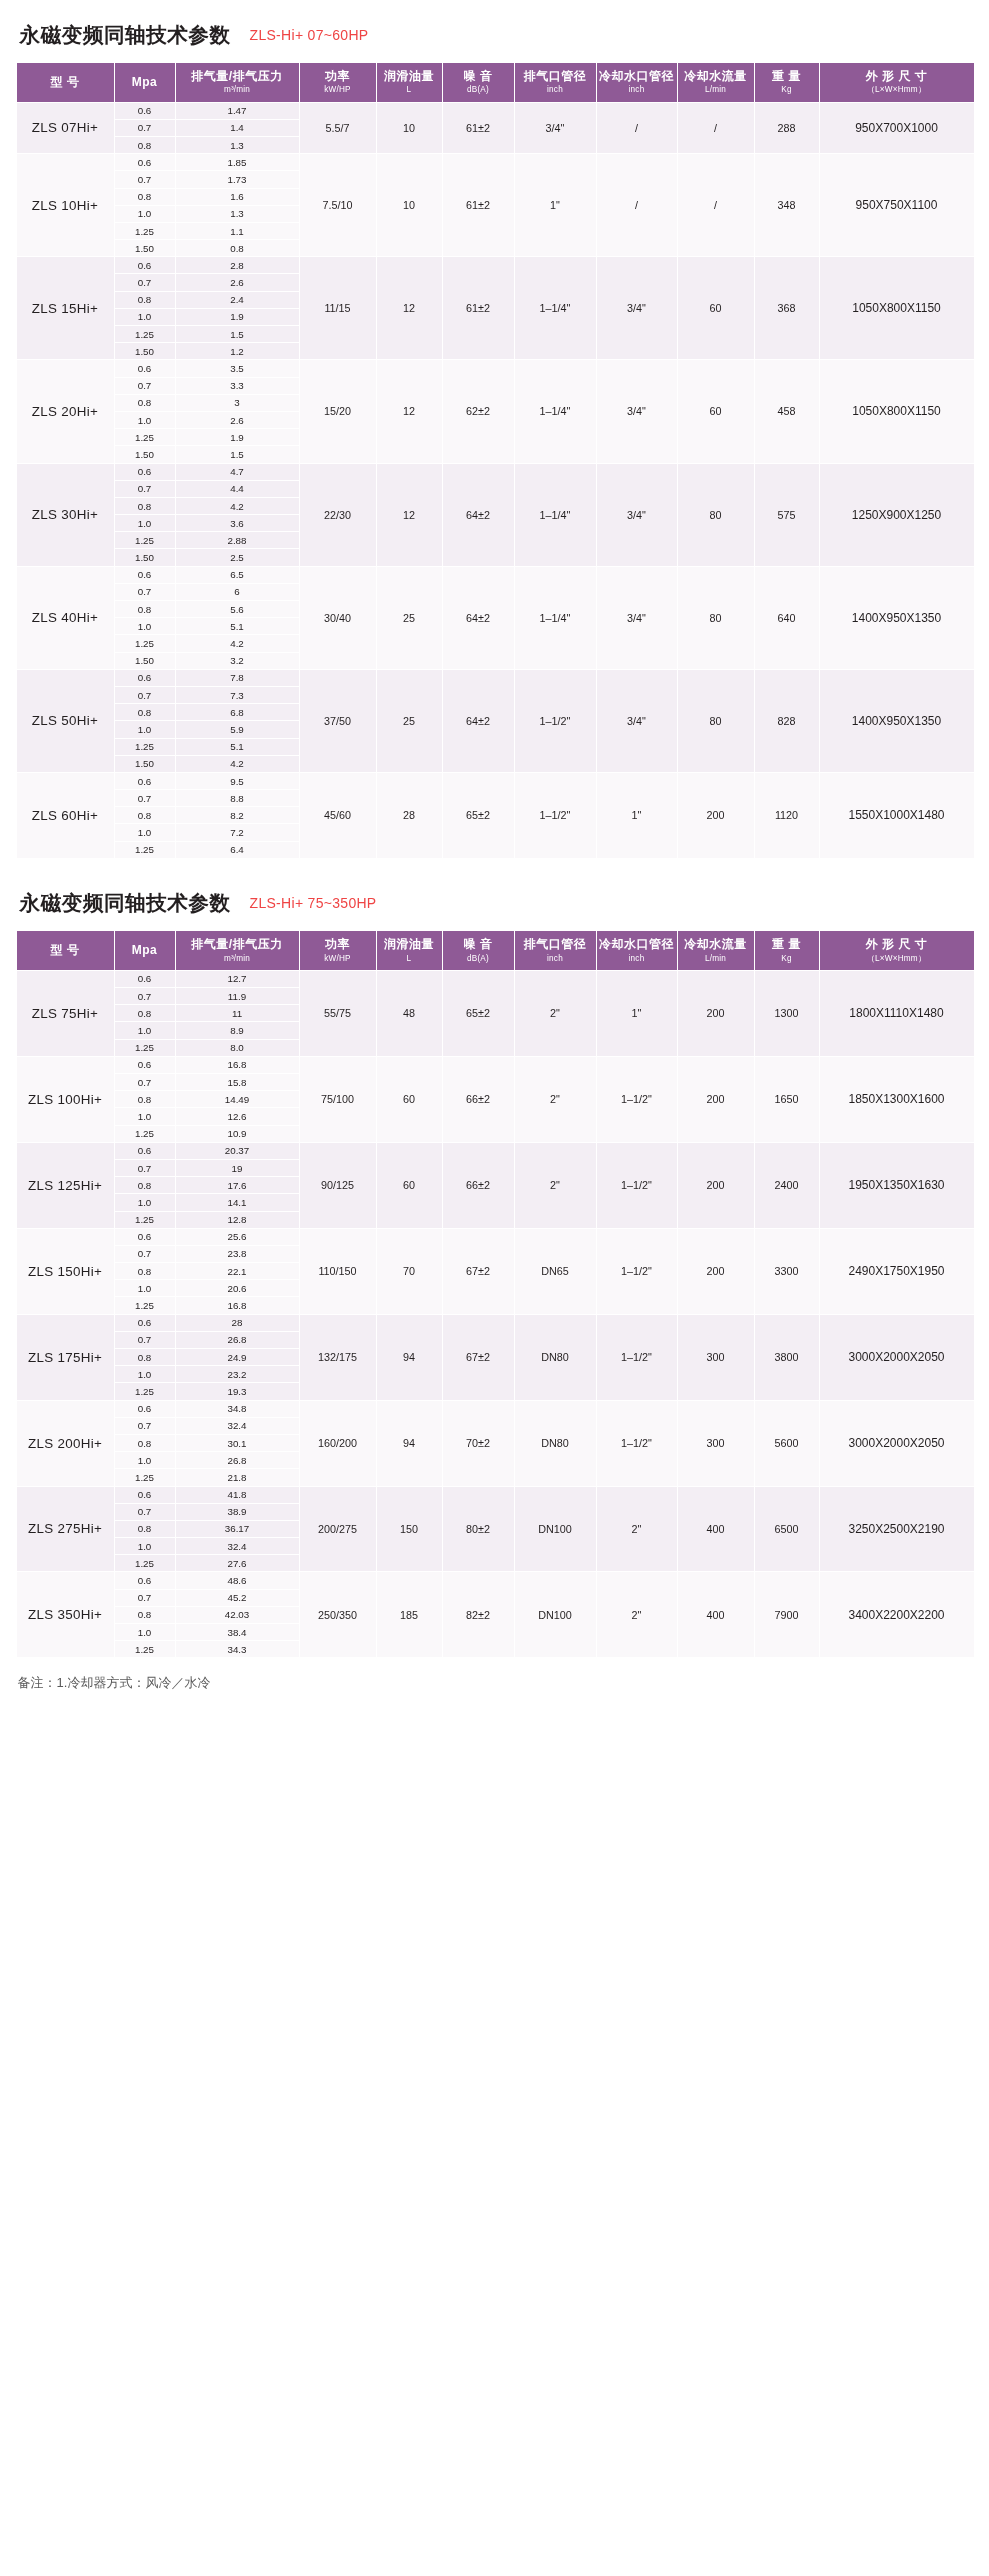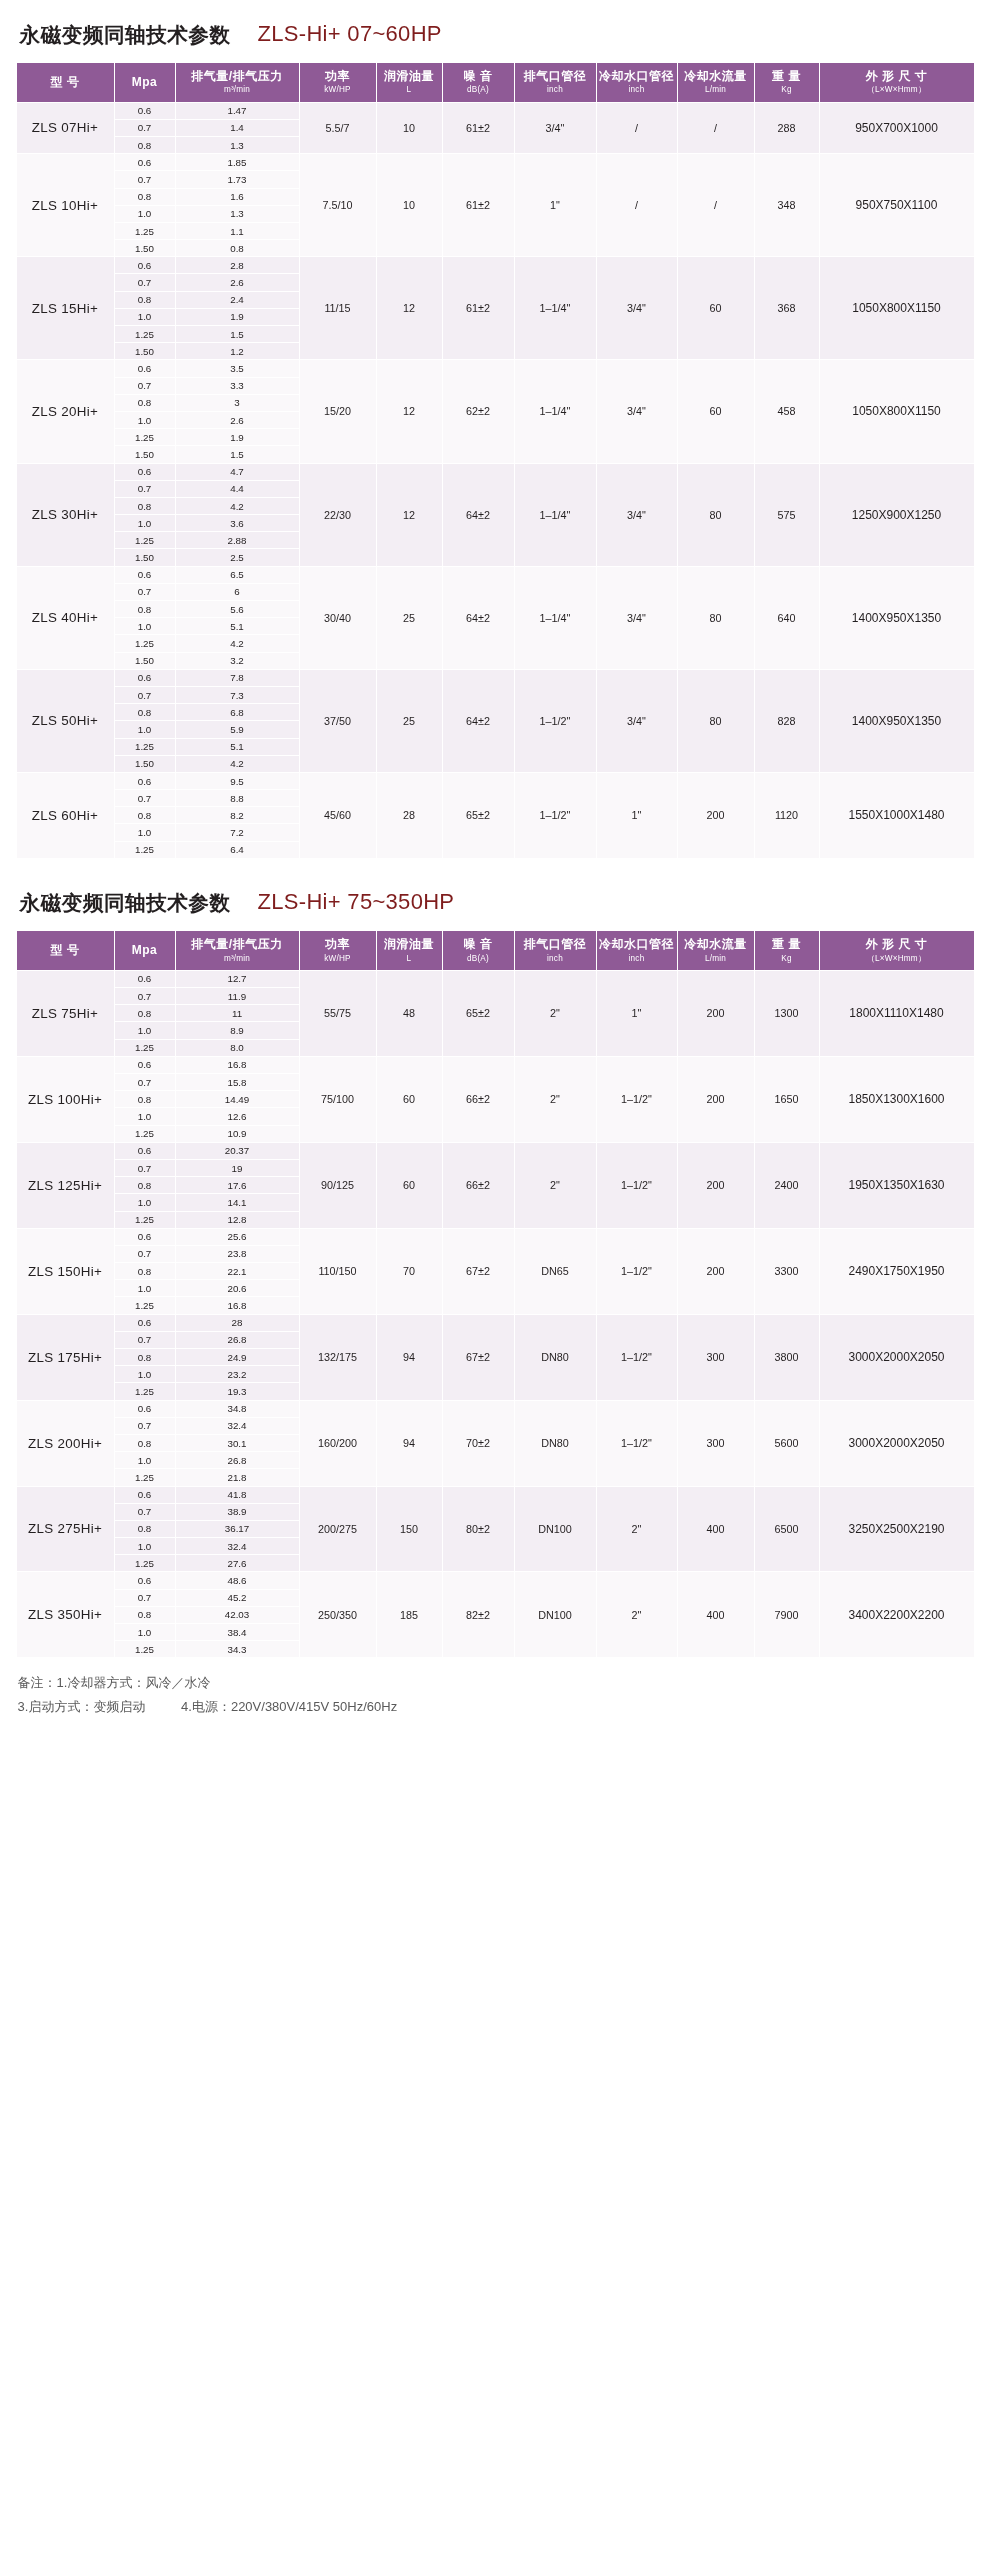--- a/index.html
+++ b/index.html
@@ -13,35 +13,35 @@
     min-height: 2808px;
     position: relative;
   }
   .page {
     width: 989px;
     padding: 20.6px 15.5px 10.3px 15.5px;
   }
   
   .section-title {
     display: flex;
-    align-items: flex-start;
-    gap: 27px;
+    align-items: center;
+    gap: 19px;
     padding-left: 4.1px;
     margin-bottom: 13.4px;
   }
   .section-title .cn {
     font-size: 20.6px;
     font-weight: bold;
     color: #231f20;
     letter-spacing: 0.5px;
   }
   .section-title .en {
-    font-size: 22px;
+    font-size: 14px;
     font-weight: normal;
-    color: #7f1d1d;
+    color: #ef4444;
     letter-spacing: 0.3px;
   }
   .section-2 { margin-top: 30px; }
 
   
   table.spec {
     width: 958px;
     border-collapse: collapse;
     table-layout: fixed;
     margin: 0 auto;
@@ -778,20 +778,16 @@
           <td class="mpa">1.25</td>
           <td class="flow">34.3</td>
         </tr>
       </tbody>
   </table>
 
   <div class="notes">
     <span class="row">
       <span>备注：1.冷却器方式：风冷／水冷</span>
     </span>
-    <span class="row">
-      <span>3.启动方式：变频启动</span>
-      <span>4.电源：220V/380V/415V  50Hz/60Hz</span>
-    </span>
   </div>
 
 </div>
 
 
 </body></html>

